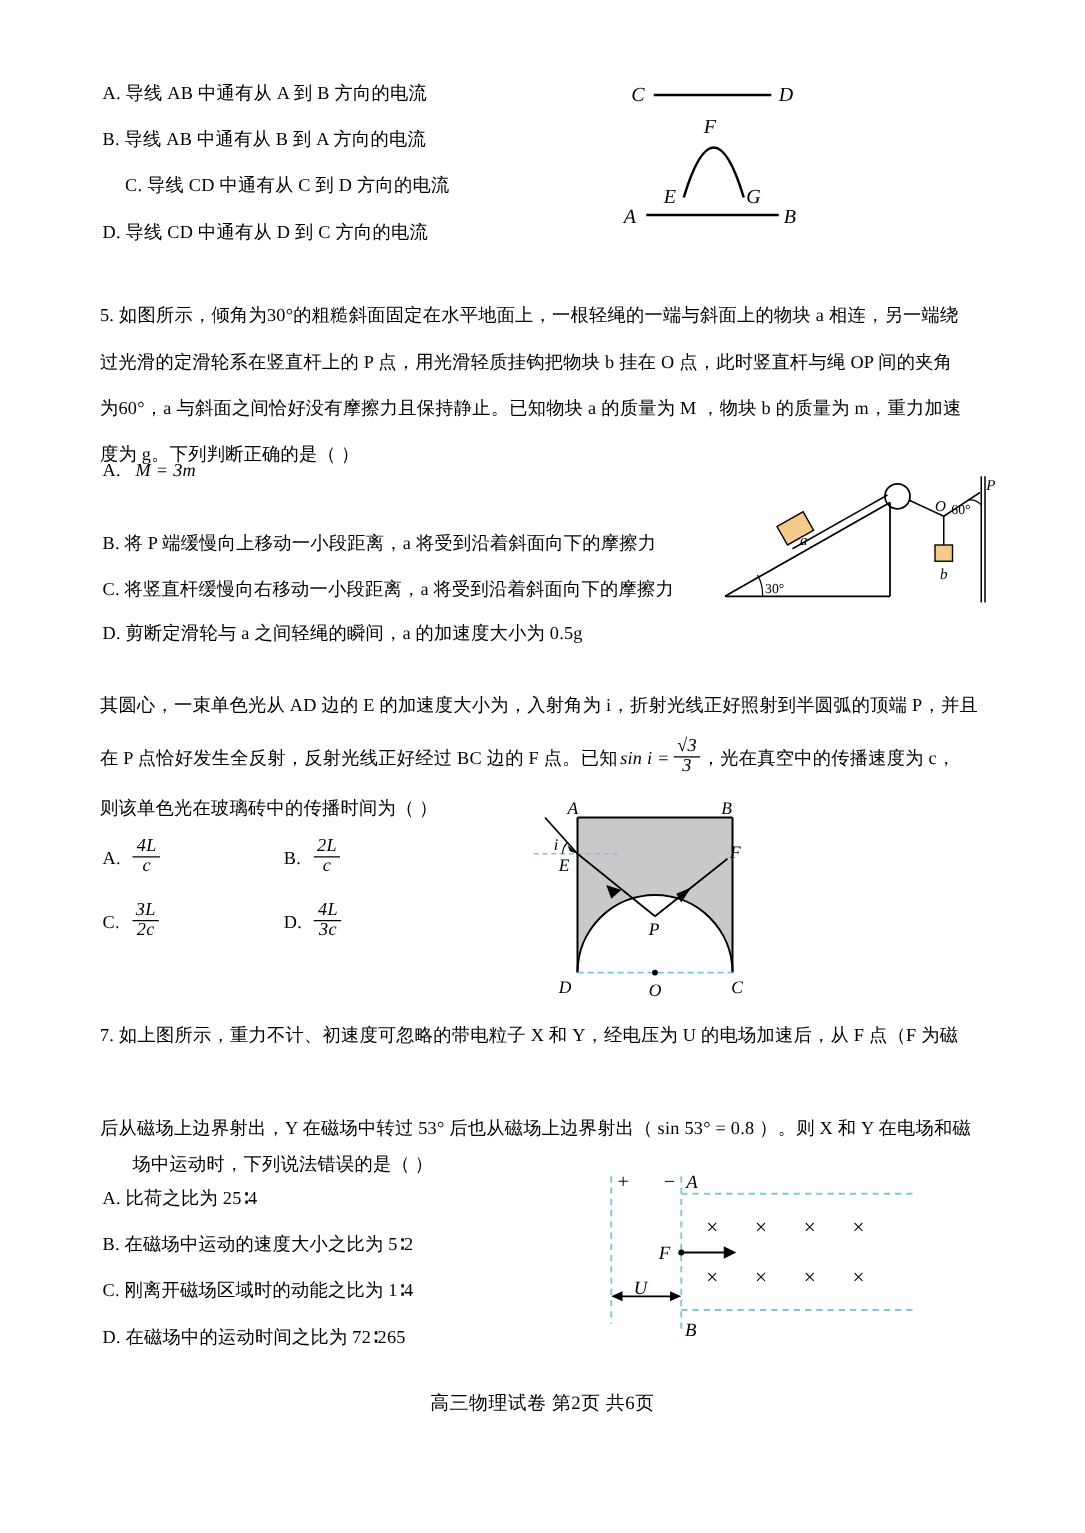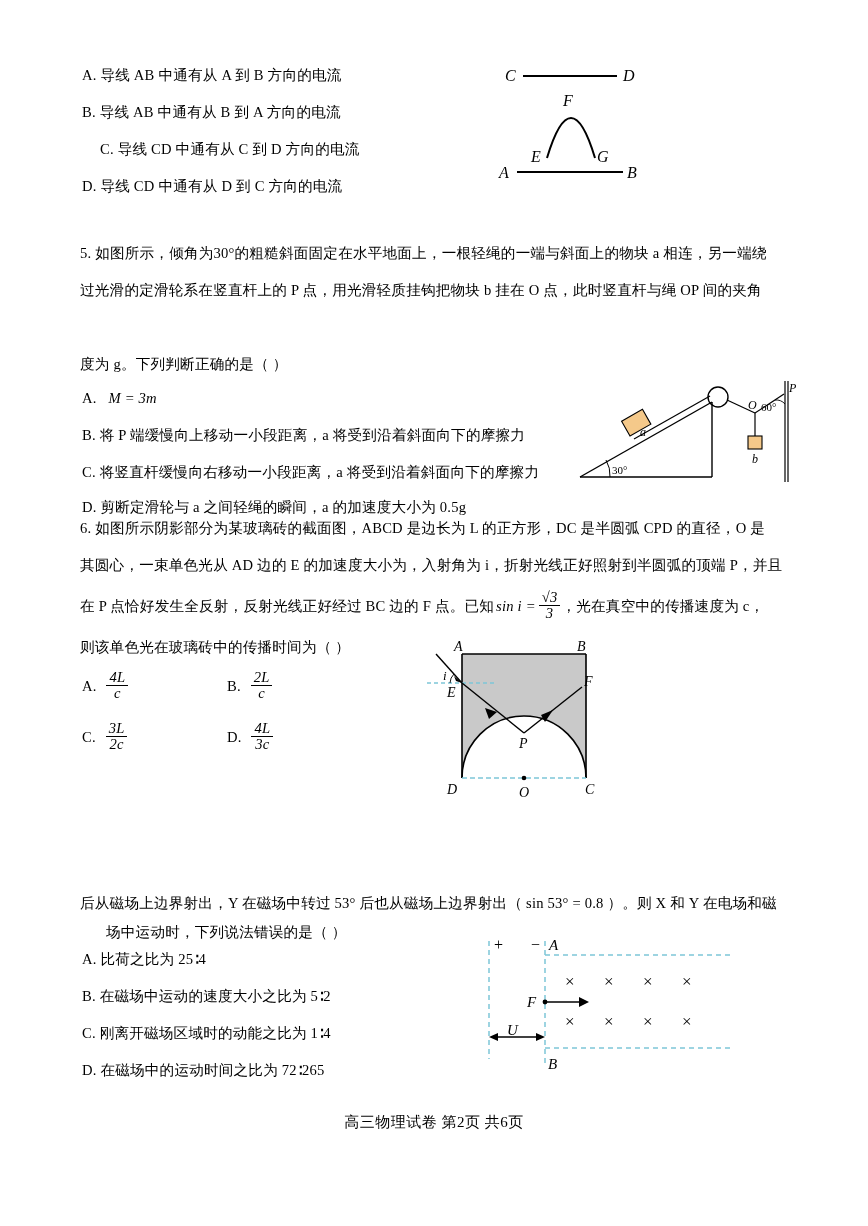--- a/index.html
+++ b/index.html
@@ -94,23 +94,24 @@
       <text x="68" y="48" font-family="Liberation Serif, serif" font-size="16" font-style="italic">F</text>
       <text x="36" y="104" font-family="Liberation Serif, serif" font-size="16" font-style="italic">E</text>
       <text x="102" y="104" font-family="Liberation Serif, serif" font-size="16" font-style="italic">G</text>
       <text x="4" y="120" font-family="Liberation Serif, serif" font-size="16" font-style="italic">A</text>
       <text x="132" y="120" font-family="Liberation Serif, serif" font-size="16" font-style="italic">B</text>
     </svg>
   </div>
 
   <div class="txt body-line" style="left:80px; top:246px;">5. 如图所示，倾角为30°的粗糙斜面固定在水平地面上，一根轻绳的一端与斜面上的物块 a 相连，另一端绕</div>
   <div class="txt body-line" style="left:80px; top:283px;">过光滑的定滑轮系在竖直杆上的 P 点，用光滑轻质挂钩把物块 b 挂在 O 点，此时竖直杆与绳 OP 间的夹角</div>
+  <div class="txt body-line" style="left:80px; top:320px;">为60°，a 与斜面之间恰好没有摩擦力且保持静止。已知物块 a 的质量为 M ，物块 b 的质量为 m，重力加速</div>
   <div class="txt body-line" style="left:80px; top:357px;">度为 g。下列判断正确的是（      ）</div>
 
-  <div class="txt opt" style="left:82px; top:391px;">
+  <div class="txt opt" style="left:82px; top:370px;">
     <span>A.</span>
     <span class="ital sp" style="margin-left:8px;">M = 3m</span>
   </div>
   <div class="txt opt" style="left:82px; top:428px;">B. 将 P 端缓慢向上移动一小段距离，a 将受到沿着斜面向下的摩擦力</div>
   <div class="txt opt" style="left:82px; top:465px;">C. 将竖直杆缓慢向右移动一小段距离，a 将受到沿着斜面向下的摩擦力</div>
   <div class="txt opt" style="left:82px; top:500px;">D. 剪断定滑轮与 a 之间轻绳的瞬间，a 的加速度大小为 0.5g</div>
 
   <div class="fig" style="left:572px; top:378px;">
     <svg width="226" height="112" viewBox="0 0 226 112">
 
@@ -146,21 +147,20 @@
       <line x1="213" y1="3" x2="213" y2="104" stroke="#000" stroke-width="1.2"></line>
       <line x1="216" y1="3" x2="216" y2="104" stroke="#000" stroke-width="1.2"></line>
 
       <path d="M 213 26 A 12 12 0 0 0 203 22" fill="none" stroke="#000" stroke-width="0.9"></path>
       <text x="189" y="33" font-family="Liberation Serif, serif" font-size="11">60°</text>
 
       <text x="217" y="14" font-family="Liberation Serif, serif" font-size="12" font-style="italic">P</text>
     </svg>
   </div>
 
-  <div class="txt body-line" style="left:80px; top:521px;">6. 如图所示阴影部分为某玻璃砖的截面图，ABCD 是边长为 L 的正方形，DC 是半圆弧 CPD 的直径，O 是</div>
   <div class="txt body-line" style="left:80px; top:558px;">其圆心，一束单色光从 AD 边的 E 的加速度大小为，入射角为 i，折射光线正好照射到半圆弧的顶端 P，并且</div>
 
   <div class="txt body-line" style="left:80px; top:592px;">
     <span>在 P 点恰好发生全反射，反射光线正好经过 BC 边的 F 点。已知</span><span class="ital" style="margin:0 2px;">sin i =</span><span class="frac"><span class="num">√3</span><span class="den">3</span></span><span>，光在真空中的传播速度为 c，</span>
   </div>
 
   <div class="txt body-line" style="left:80px; top:640px;">则该单色光在玻璃砖中的传播时间为（      ）</div>
 
   <div class="txt opt" style="left:82px; top:672px;">
     <span>A.</span>
@@ -220,20 +220,21 @@
       <text x="18" y="44" font-family="Liberation Serif, serif" font-size="13" font-style="italic">i</text>
       <text x="94" y="112" font-family="Liberation Serif, serif" font-size="14" font-style="italic">P</text>
       <text x="22" y="158" font-family="Liberation Serif, serif" font-size="14" font-style="italic">D</text>
       <text x="160" y="158" font-family="Liberation Serif, serif" font-size="14" font-style="italic">C</text>
       <text x="94" y="161" font-family="Liberation Serif, serif" font-size="14" font-style="italic">O</text>
 
       <path d="M 25 47 A 13 13 0 0 1 29 38" fill="none" stroke="#000" stroke-width="0.9"></path>
     </svg>
   </div>
 
+  <div class="txt body-line" style="left:80px; top:822px;">7. 如上图所示，重力不计、初速度可忽略的带电粒子 X 和 Y，经电压为 U 的电场加速后，从 F 点（F 为磁</div>
   <div class="txt body-line" style="left:80px; top:896px;">后从磁场上边界射出，Y 在磁场中转过 53° 后也从磁场上边界射出（ sin 53° = 0.8 ）。则 X 和 Y 在电场和磁</div>
   <div class="txt body-line" style="left:80px; top:925px;margin-left:26px;">场中运动时，下列说法错误的是（      ）</div>
 
   <div class="txt opt" style="left:82px; top:952px;">A. 比荷之比为 25∶4</div>
   <div class="txt opt" style="left:82px; top:989px;">B. 在磁场中运动的速度大小之比为 5∶2</div>
   <div class="txt opt" style="left:82px; top:1026px;">C. 刚离开磁场区域时的动能之比为 1∶4</div>
   <div class="txt opt" style="left:82px; top:1063px;">D. 在磁场中的运动时间之比为 72∶265</div>
 
   <div class="fig" style="left:465px; top:933px;">
     <svg width="285" height="140" viewBox="0 0 285 140">

